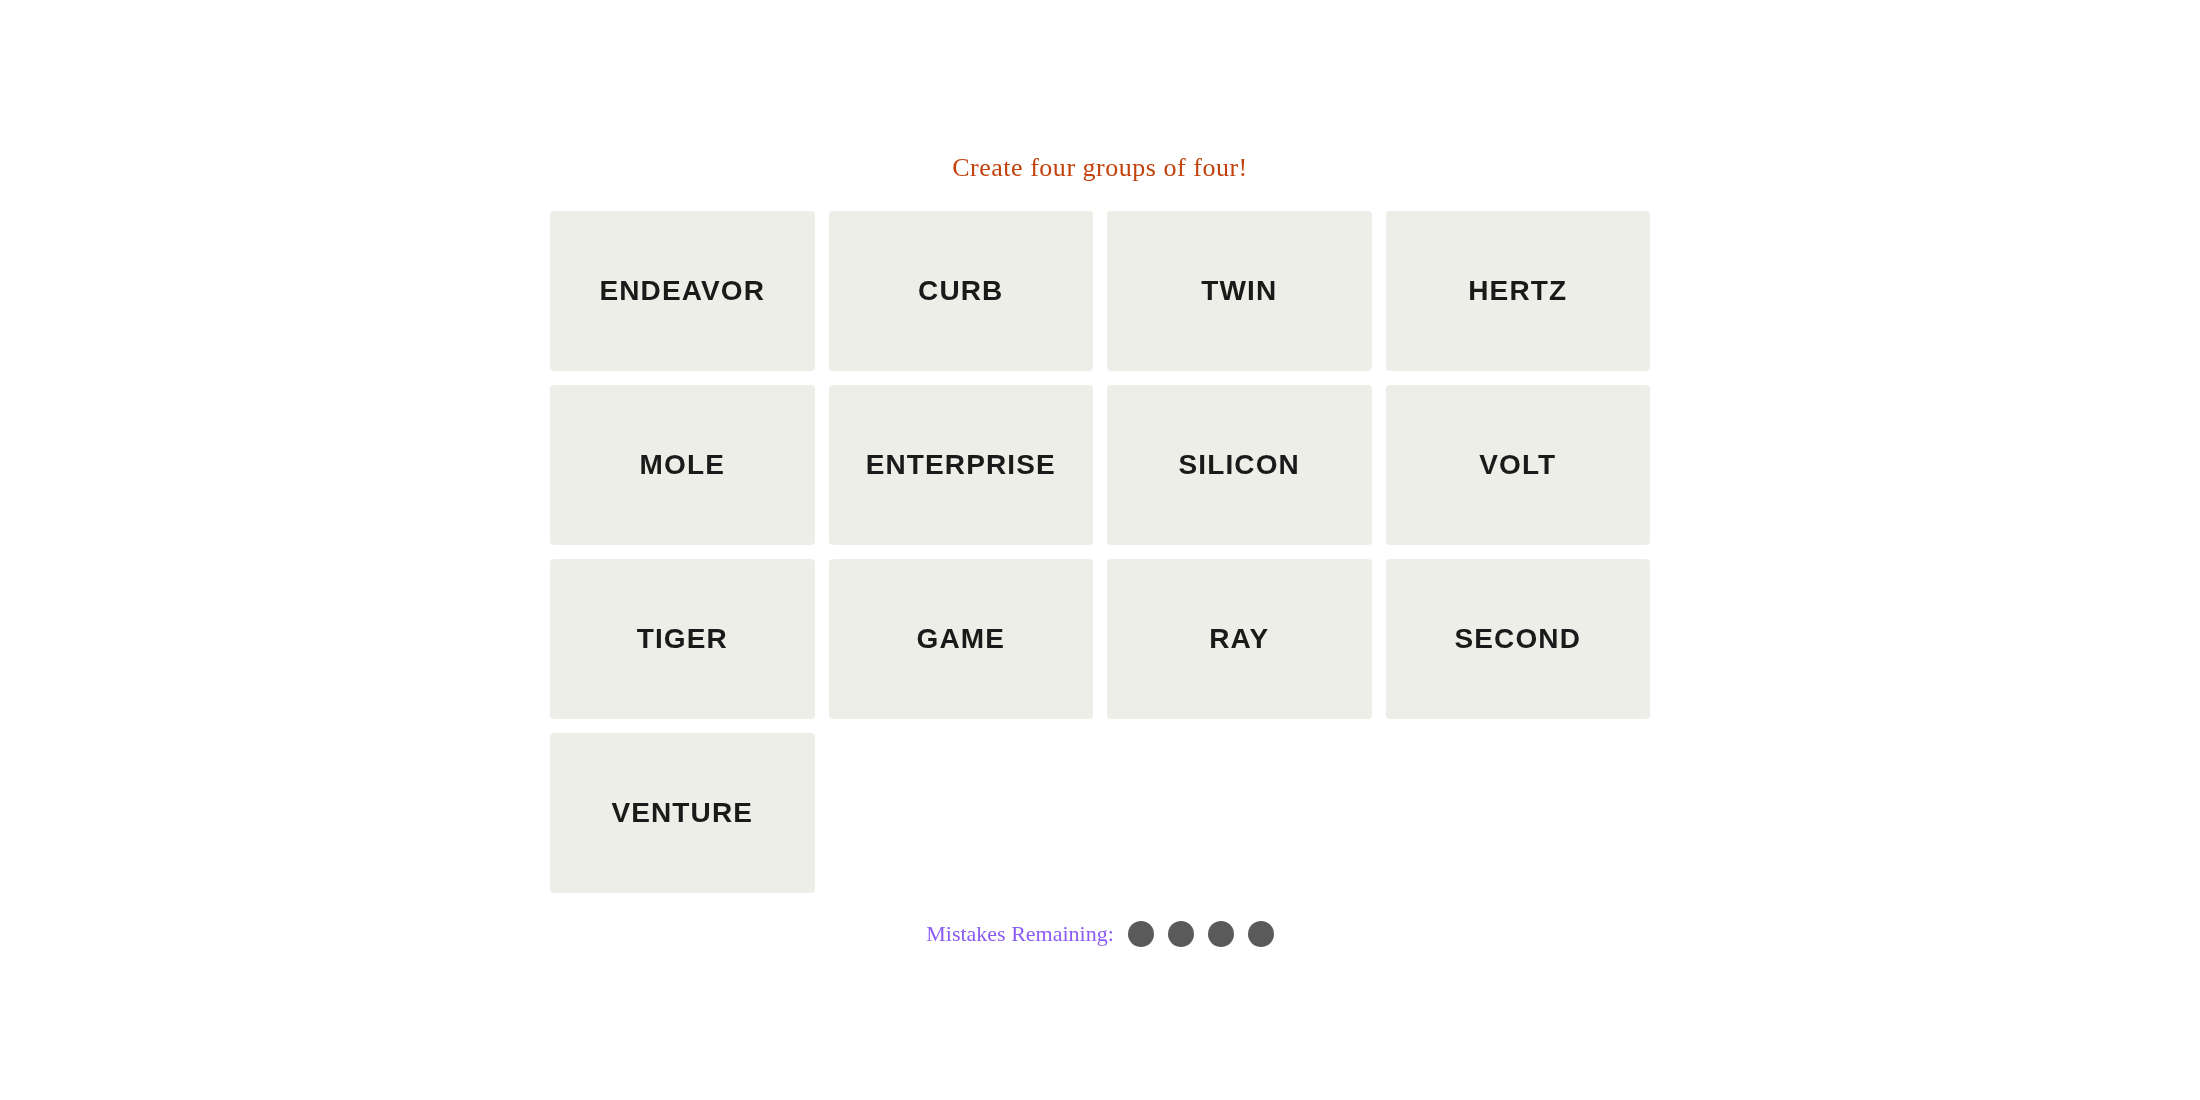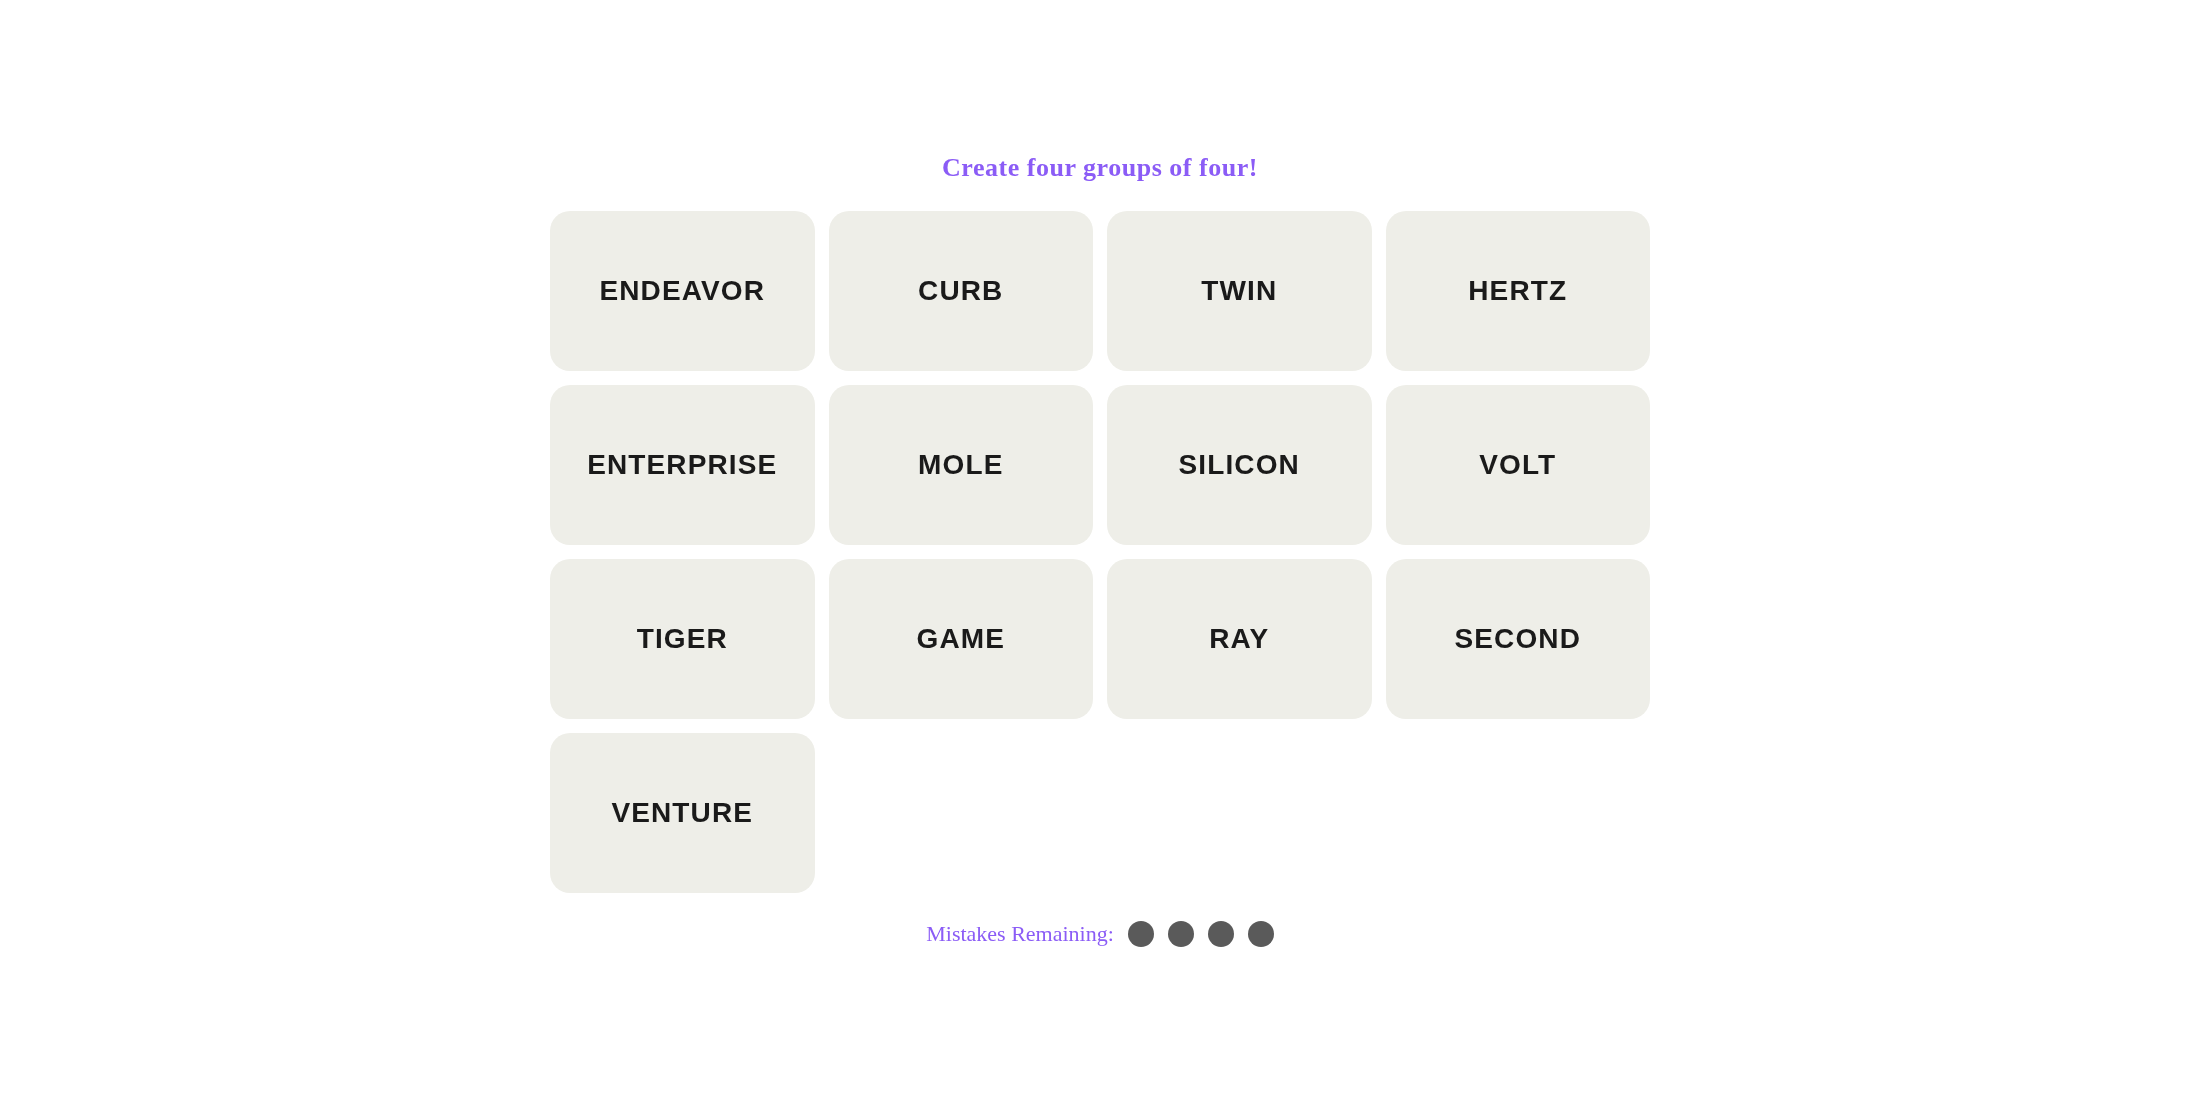--- a/index.html
+++ b/index.html
@@ -22,36 +22,36 @@
     .game-container {
       display: flex;
       flex-direction: column;
       align-items: center;
       gap: 28px;
       width: 1100px;
     }
 
     .subtitle {
       font-size: 26px;
-      color: #8b5cf6;
+      color: #c2410c;
       font-family: Georgia, serif;
-      font-weight: bold;
+      font-weight: normal;
       letter-spacing: 0.02em;
     }
 
     .grid {
       display: grid;
       grid-template-columns: repeat(4, 1fr);
       gap: 14px;
       width: 100%;
     }
 
     .card {
       background-color: #eeeee8;
-      border-radius: 20px;
+      border-radius: 4px;
       display: flex;
       align-items: center;
       justify-content: center;
       height: 160px;
       cursor: pointer;
       transition: background-color 0.15s;
       user-select: none;
     }
 
     .card-label {
@@ -94,24 +94,24 @@
       <div class="card">
         <span class="card-label">CURB</span>
       </div>
       <div class="card">
         <span class="card-label">TWIN</span>
       </div>
       <div class="card">
         <span class="card-label">HERTZ</span>
       </div>
       <div class="card">
-        <span class="card-label">ENTERPRISE</span>
+        <span class="card-label">MOLE</span>
       </div>
       <div class="card">
-        <span class="card-label">MOLE</span>
+        <span class="card-label">ENTERPRISE</span>
       </div>
       <div class="card">
         <span class="card-label">SILICON</span>
       </div>
       <div class="card">
         <span class="card-label">VOLT</span>
       </div>
       <div class="card">
         <span class="card-label">TIGER</span>
       </div>

